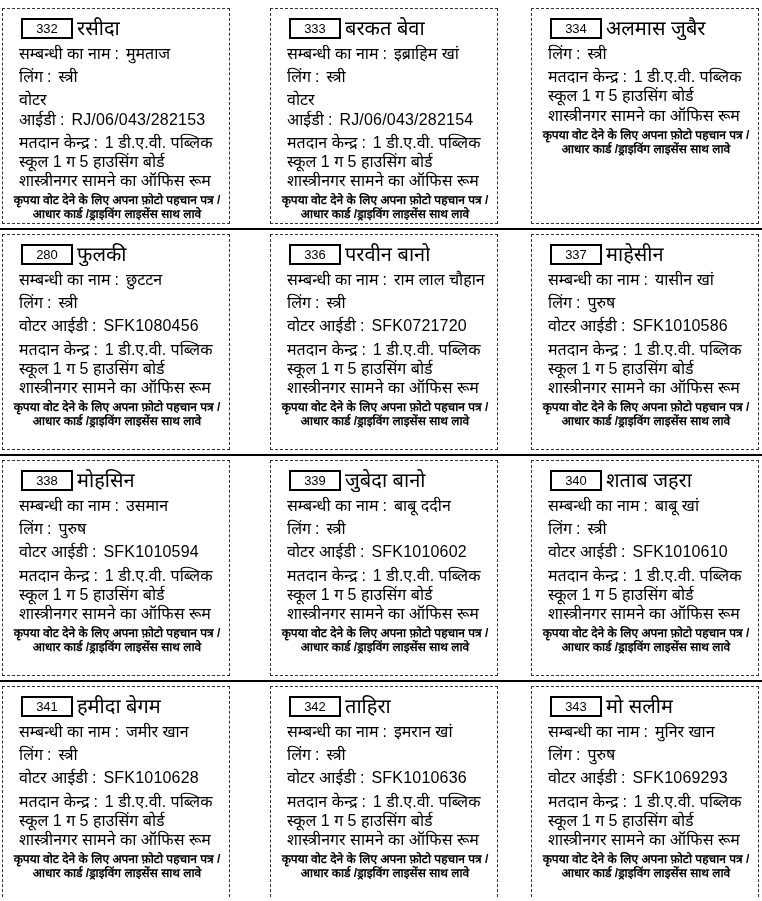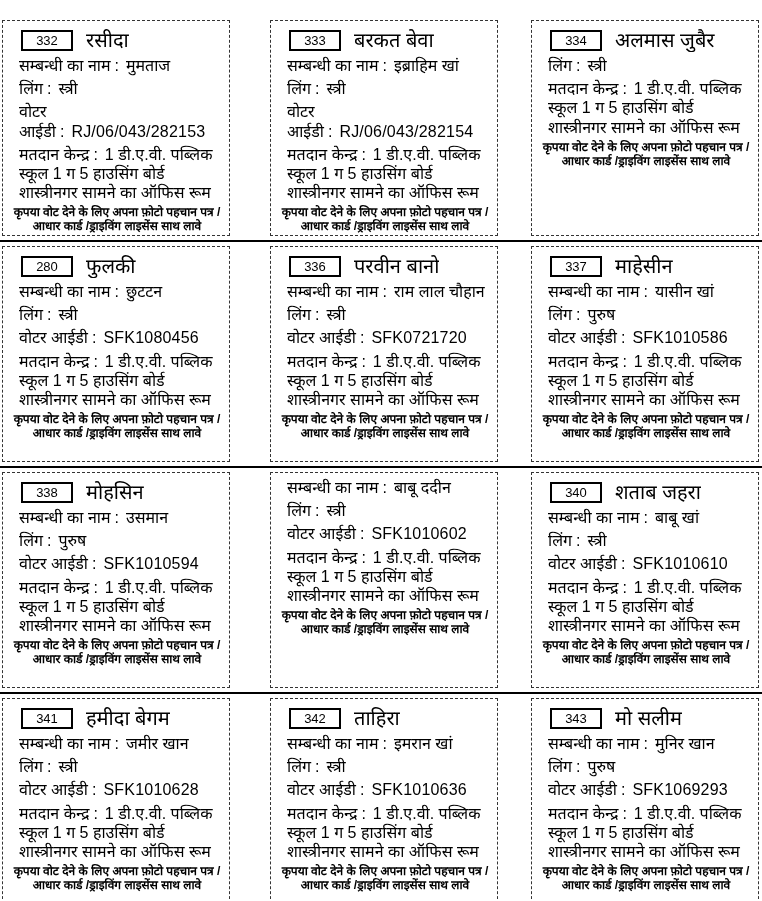--- a/index.html
+++ b/index.html
@@ -1,18 +1,18 @@
 <!DOCTYPE html>
 <html lang="hi"><head>
 <meta charset="utf-8">
 <style>
   html, body { margin: 0; padding: 0; background: #ffffff; }
   .page {
     width: 762px; height: 899px; overflow: hidden;
-    background: #ffffff; box-sizing: border-box; padding-top: 20px;
+    background: #ffffff; box-sizing: border-box; padding-top: 8px;
     font-family: "Liberation Sans", "DejaVu Sans", sans-serif;
     color: #000;
   }
   .grid {
     display: grid;
     grid-template-columns: 254px 254px 254px;
   }
   .sep {
     grid-column: 1 / -1;
     border-top: 2px solid #000;
@@ -32,21 +32,21 @@
   .col2 { margin-left: 23px; }
   .head { display: flex; align-items: center; margin: 2px 0 4px 2px; }
   .numbox {
     border: 2px solid #000;
     width: 48px; flex: 0 0 48px;
     text-align: center;
     font-size: 13px; line-height: 17px;
     font-family: "Liberation Sans", sans-serif;
   }
   .vname {
-    margin-left: 13px;
+    margin-left: 4px;
     font-size: 20px; line-height: 24px;
     white-space: nowrap; overflow: hidden;
   }
   .field { font-size: 16px; line-height: 1.2; margin: 0 0 4px 0; }
   .lbl { }
   .colon { margin: 0 7px 0 4px; }
   .val { }
   .val-id { white-space: nowrap; font-family: "Liberation Sans", sans-serif; letter-spacing: 0.2px; }
   .addr { margin-bottom: 3px; }
   .notice {
@@ -189,20 +189,24 @@
     <div class="field">
       <span class="lbl">वोटर आईडी</span><span class="colon">:</span><span class="val val-id">SFK1010594</span>
     </div>
     <div class="field addr">
       <span class="lbl">मतदान केन्द्र</span><span class="colon">:</span><span class="val">1 डी.ए.वी. पब्लिक स्कूल 1 ग 5 हाउसिंग बोर्ड शास्त्रीनगर सामने का ऑफिस रूम</span>
     </div>
     <div class="notice">कृपया वोट देने के लिए अपना फ़ोटो पहचान पत्र /आधार कार्ड /ड्राइविंग लाइसेंस साथ लावे</div>
   </div>
 
   <div class="card col1">
+    <div class="head">
+      <span class="numbox"><span>339</span></span>
+      <span class="vname">जुबेदा बानो</span>
+    </div>
     <div class="field">
       <span class="lbl">सम्बन्धी का नाम</span><span class="colon">:</span><span class="val">बाबू ददीन</span>
     </div>
     <div class="field">
       <span class="lbl">लिंग</span><span class="colon">:</span><span class="val">स्त्री</span>
     </div>
     <div class="field">
       <span class="lbl">वोटर आईडी</span><span class="colon">:</span><span class="val val-id">SFK1010602</span>
     </div>
     <div class="field addr">

